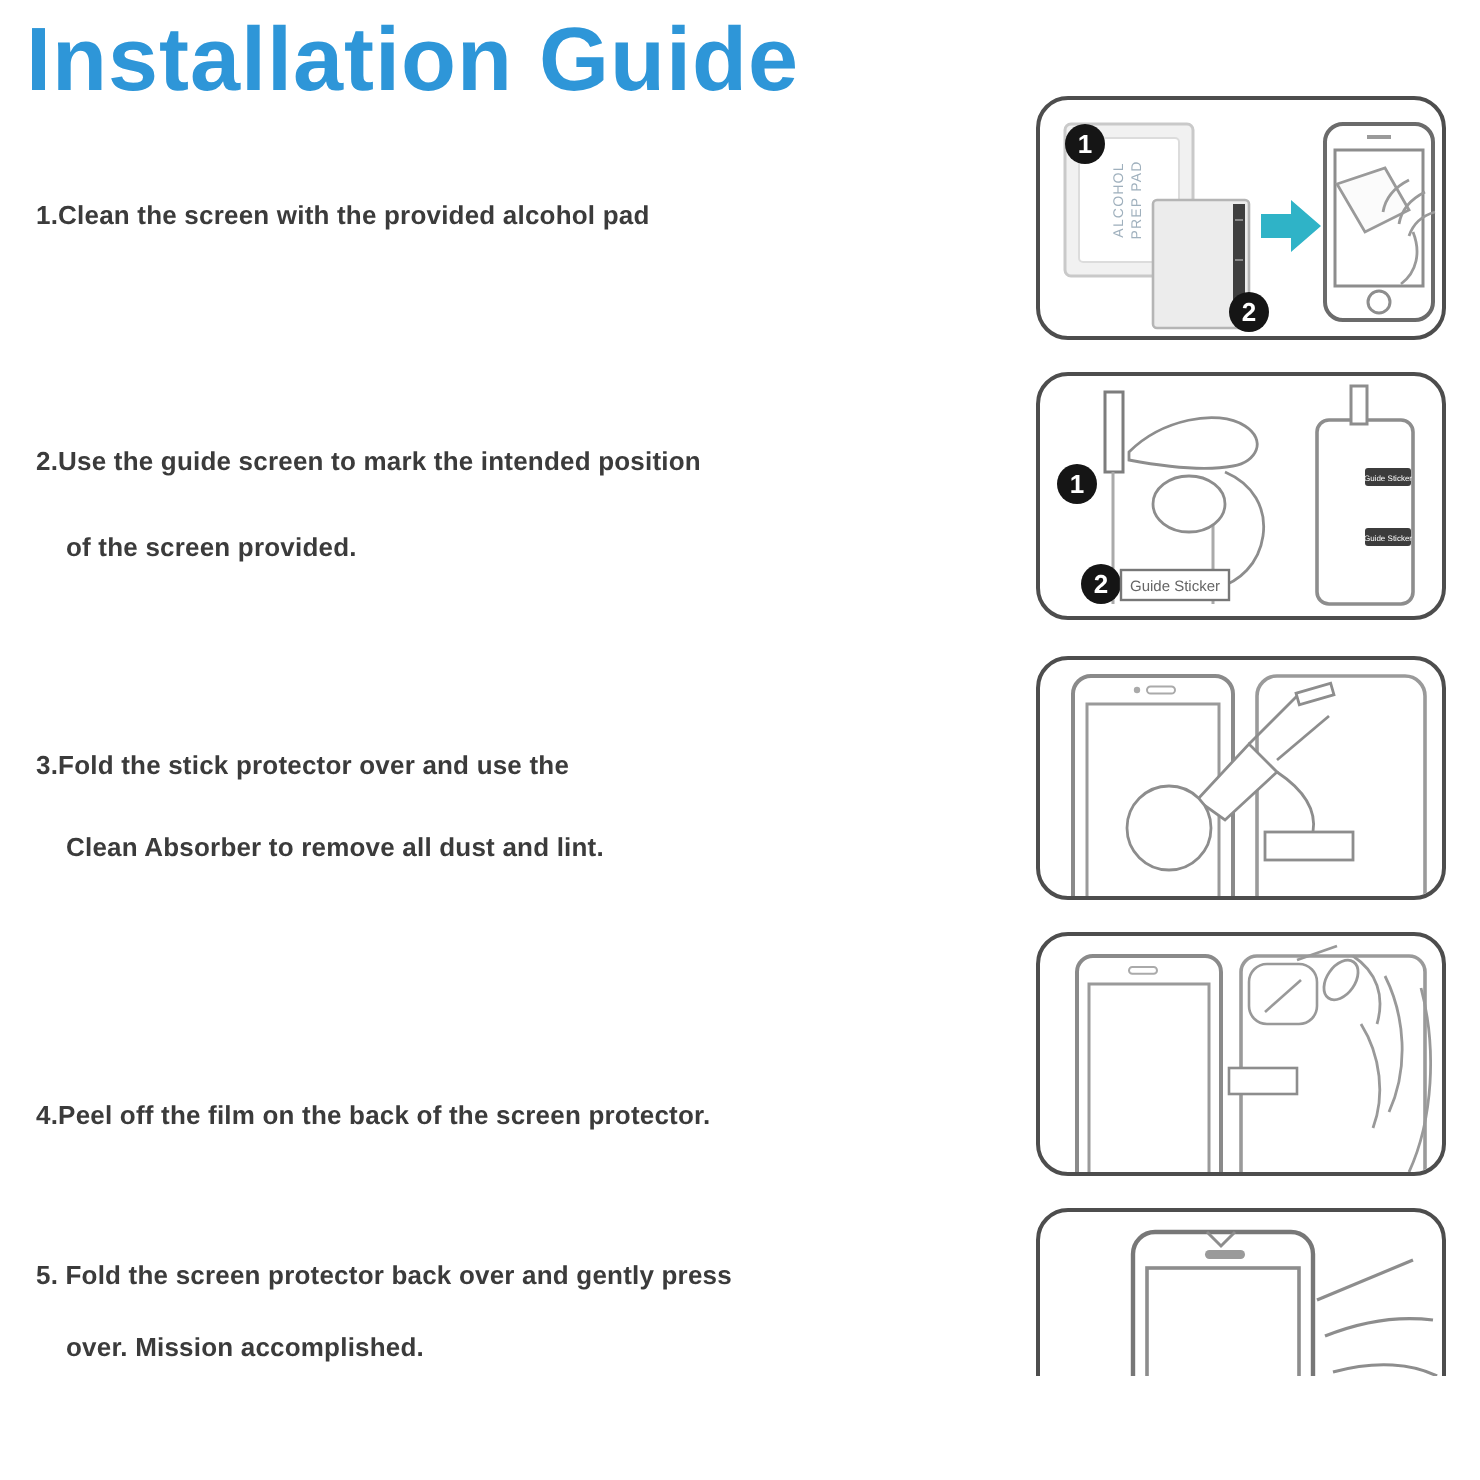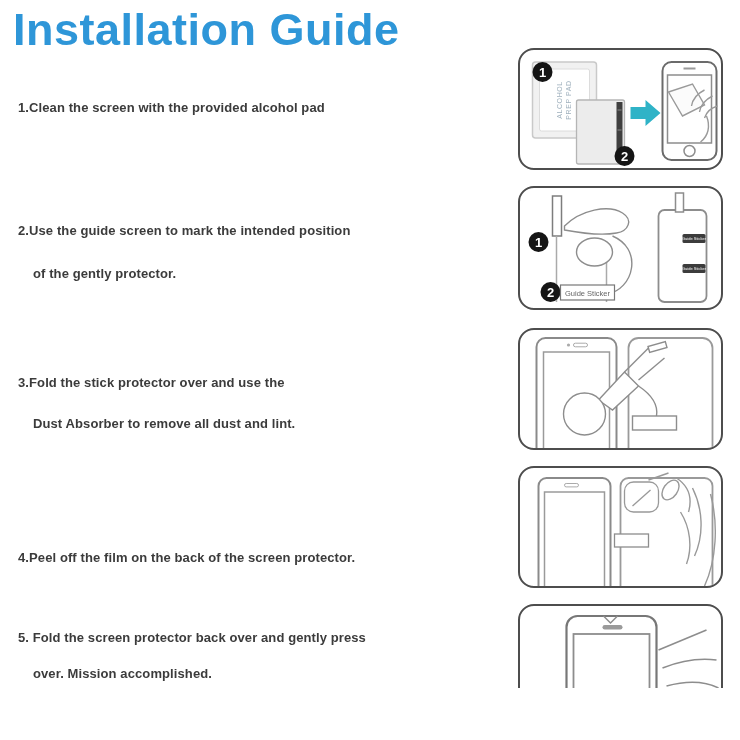--- a/index.html
+++ b/index.html
@@ -36,26 +36,26 @@
 <div class="canvas">
 
   <h1 class="title">Installation Guide</h1>
 
   <div class="step" style="top:86px">
     <div class="line"><span class="num">1.</span><span>Clean the screen with the provided alcohol pad</span></div>
   </div>
 
   <div class="step" style="top:209px">
     <div class="line"><span class="num">2.</span><span>Use the guide screen to mark the intended position</span></div>
-    <div class="line rest">of the gently protector.</div>
+    <div class="line rest">of the screen provided.</div>
   </div>
 
   <div class="step" style="top:362px;line-height:41px">
     <div class="line"><span class="num">3.</span><span>Fold the stick protector over and use the</span></div>
-    <div class="line rest">Dust Absorber to remove all dust and lint.</div>
+    <div class="line rest">Clean Absorber to remove all dust and lint.</div>
   </div>
 
   <div class="step" style="top:536px">
     <div class="line"><span class="num">4.</span><span>Peel off the film on the back of the screen protector.</span></div>
   </div>
 
   <div class="step tight" style="top:620px">
     <div class="line"><span class="num">5. </span><span>Fold the screen protector back over and gently press</span></div>
     <div class="line rest">over. Mission accomplished.</div>
   </div>

